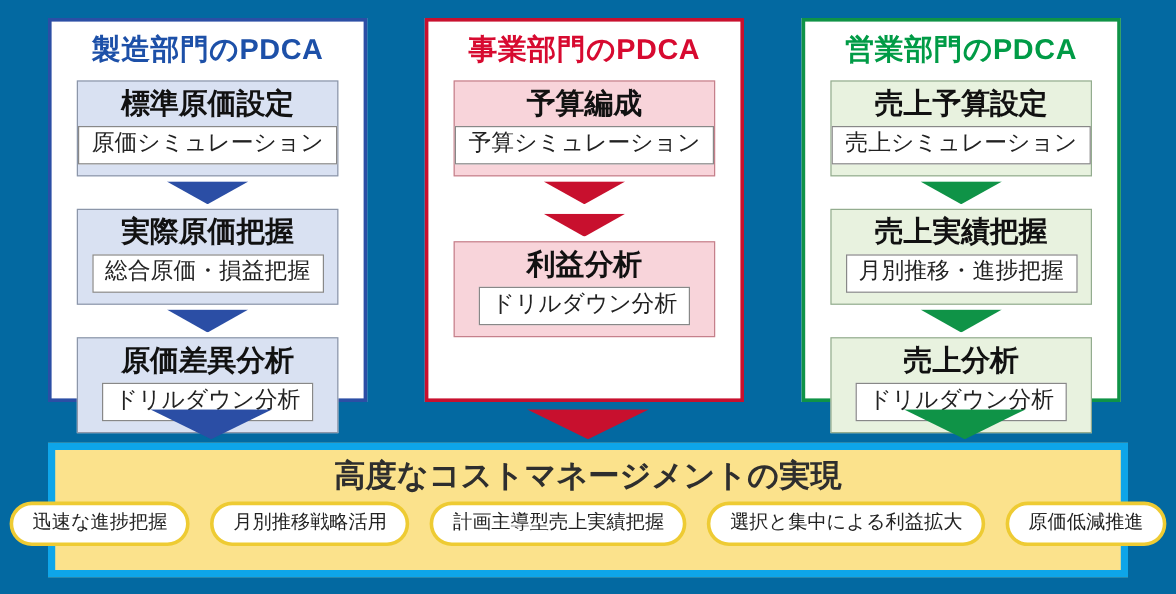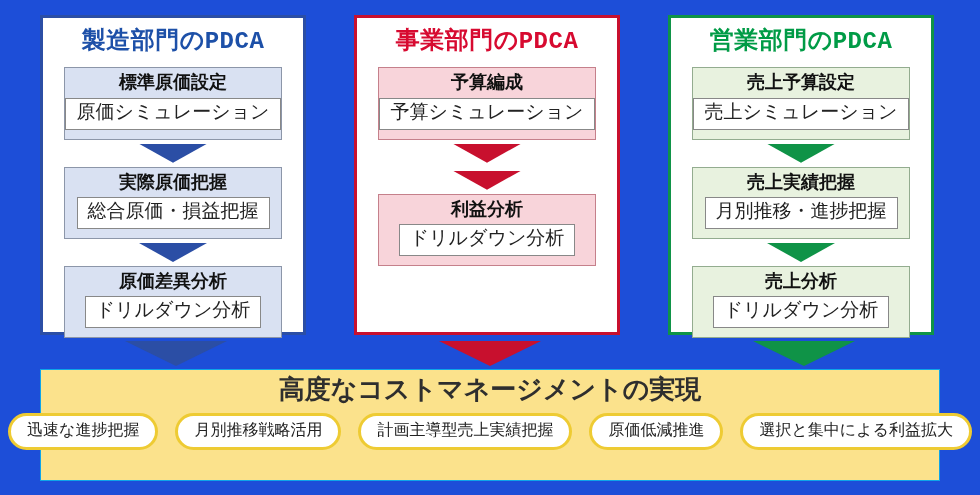--- a/index.html
+++ b/index.html
@@ -1,21 +1,21 @@
 <!DOCTYPE html>
 <html><head>
 <meta charset="utf-8">
 <style>
   html,body{margin:0;padding:0;background:#ffffff;}
   body{
     font-family:"Liberation Sans","DejaVu Sans",sans-serif;
     width:980px;height:495px;position:relative;
     -webkit-font-smoothing:antialiased;
   }
-  .diagram{position:absolute;inset:0;width:980px;height:495px;background:#1d4ed8;font-family:Liberation Mono, monospace;}
+  .diagram{position:absolute;inset:0;width:980px;height:495px;background:#0369a1;}
 
   
   .pdca-col{
     position:absolute;top:15px;width:266px;height:320px;
     background:#ffffff;border:3px solid;box-sizing:border-box;
     display:flex;flex-direction:column;align-items:center;
   }
   .col-blue {left:40px; border-color:#2B4EA5;}
   .col-red  {left:354px;border-color:#C8102E;}
   .col-green{left:668px;border-color:#0F9347;}
@@ -30,21 +30,21 @@
 
   .step{
     width:218px;box-sizing:border-box;text-align:center;
     border:1px solid;padding:4px 0 9px;
   }
   .col-blue  .step{background:#D9E1F2;border-color:#8C96A9;}
   .col-red   .step{background:#F8D4DA;border-color:#C5808B;}
   .col-green .step{background:#E8F2DF;border-color:#93AC8F;}
 
   .step-title{
-    font-size:18px;font-weight:bold;color:#111111;
+    font-size:24px;font-weight:bold;color:#111111;
     line-height:1.25;white-space:nowrap;
   }
   .step-detail{
     display:inline-block;background:#ffffff;border:1px solid #888888;
     font-size:19px;color:#222222;line-height:1.2;
     padding:3px 10px 4px;margin-top:3px;white-space:nowrap;
   }
 
   .arrow-small{
     width:68px;height:19px;margin:4px 0;flex:none;
@@ -59,21 +59,21 @@
     position:absolute;top:341px;width:102px;height:25px;
     clip-path:polygon(0 0,100% 0,50% 100%);
   }
   .arrow-big.b1{left:125px;background:#2B4EA5;}
   .arrow-big.b2{left:439px;background:#C8102E;}
   .arrow-big.b3{left:753px;background:#0F9347;}
 
   
   .goal{
     position:absolute;left:40px;top:369px;width:900px;height:112px;
-    box-sizing:border-box;background:#FBE28C;border:1px solid #0ea5e9;
+    box-sizing:border-box;background:#FBE28C;border:6px solid #0ea5e9;
     display:flex;flex-direction:column;align-items:center;
   }
   .goal-title{
     font-size:26px;font-weight:bold;color:#2E2E2E;
     margin:7px 0 6px;line-height:1.15;white-space:nowrap;
   }
   .pill-row{display:flex;justify-content:center;gap:17px;}
   .pill{
     background:#ffffff;border:3px solid #EECB33;border-radius:999px;
     min-width:128px;padding:5px 16px;box-sizing:border-box;
@@ -149,23 +149,23 @@
       </div>
       <div class="pill">
         <span>月別推移</span>
         <span>戦略活用</span>
       </div>
       <div class="pill">
         <span>計画主導型</span>
         <span>売上実績把握</span>
       </div>
       <div class="pill">
+        <span>選択と集中による</span>
+        <span>利益拡大</span>
+      </div>
+      <div class="pill">
         <span>原価低減</span>
         <span>推進</span>
-      </div>
-      <div class="pill">
-        <span>選択と集中による</span>
-        <span>利益拡大</span>
       </div>
     </div>
   </div>
 
 </div>
 
 </body></html>

